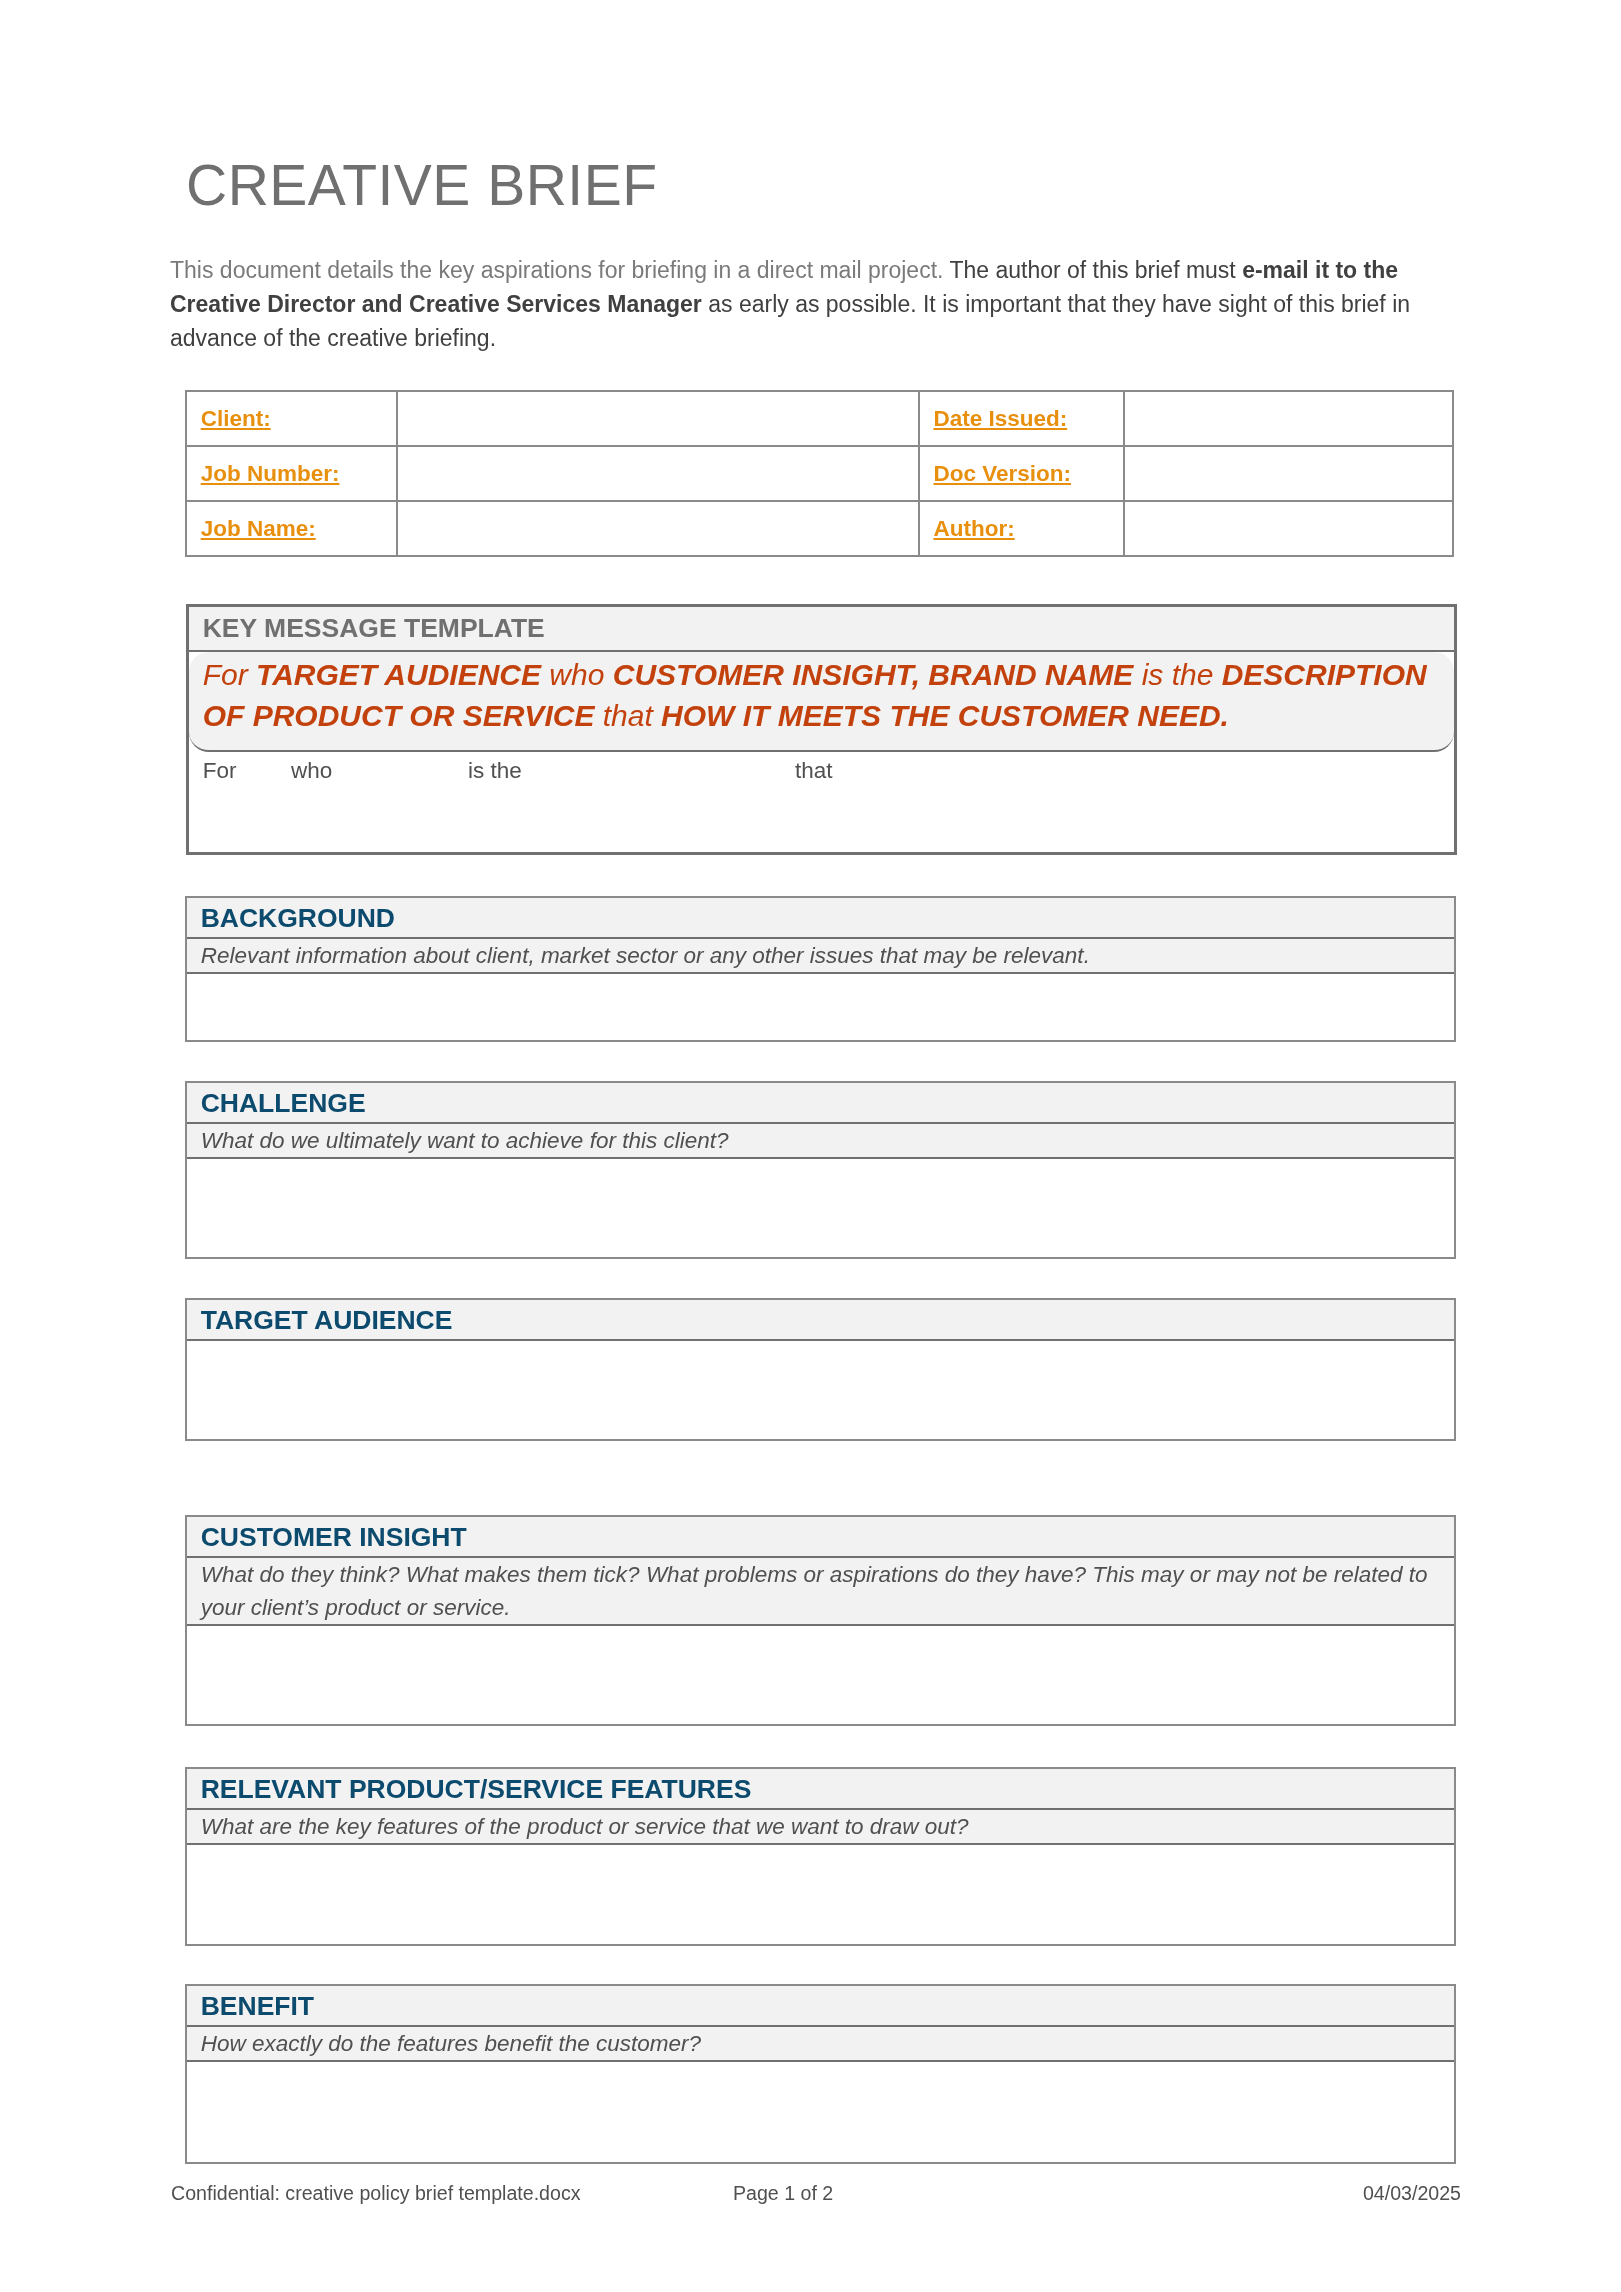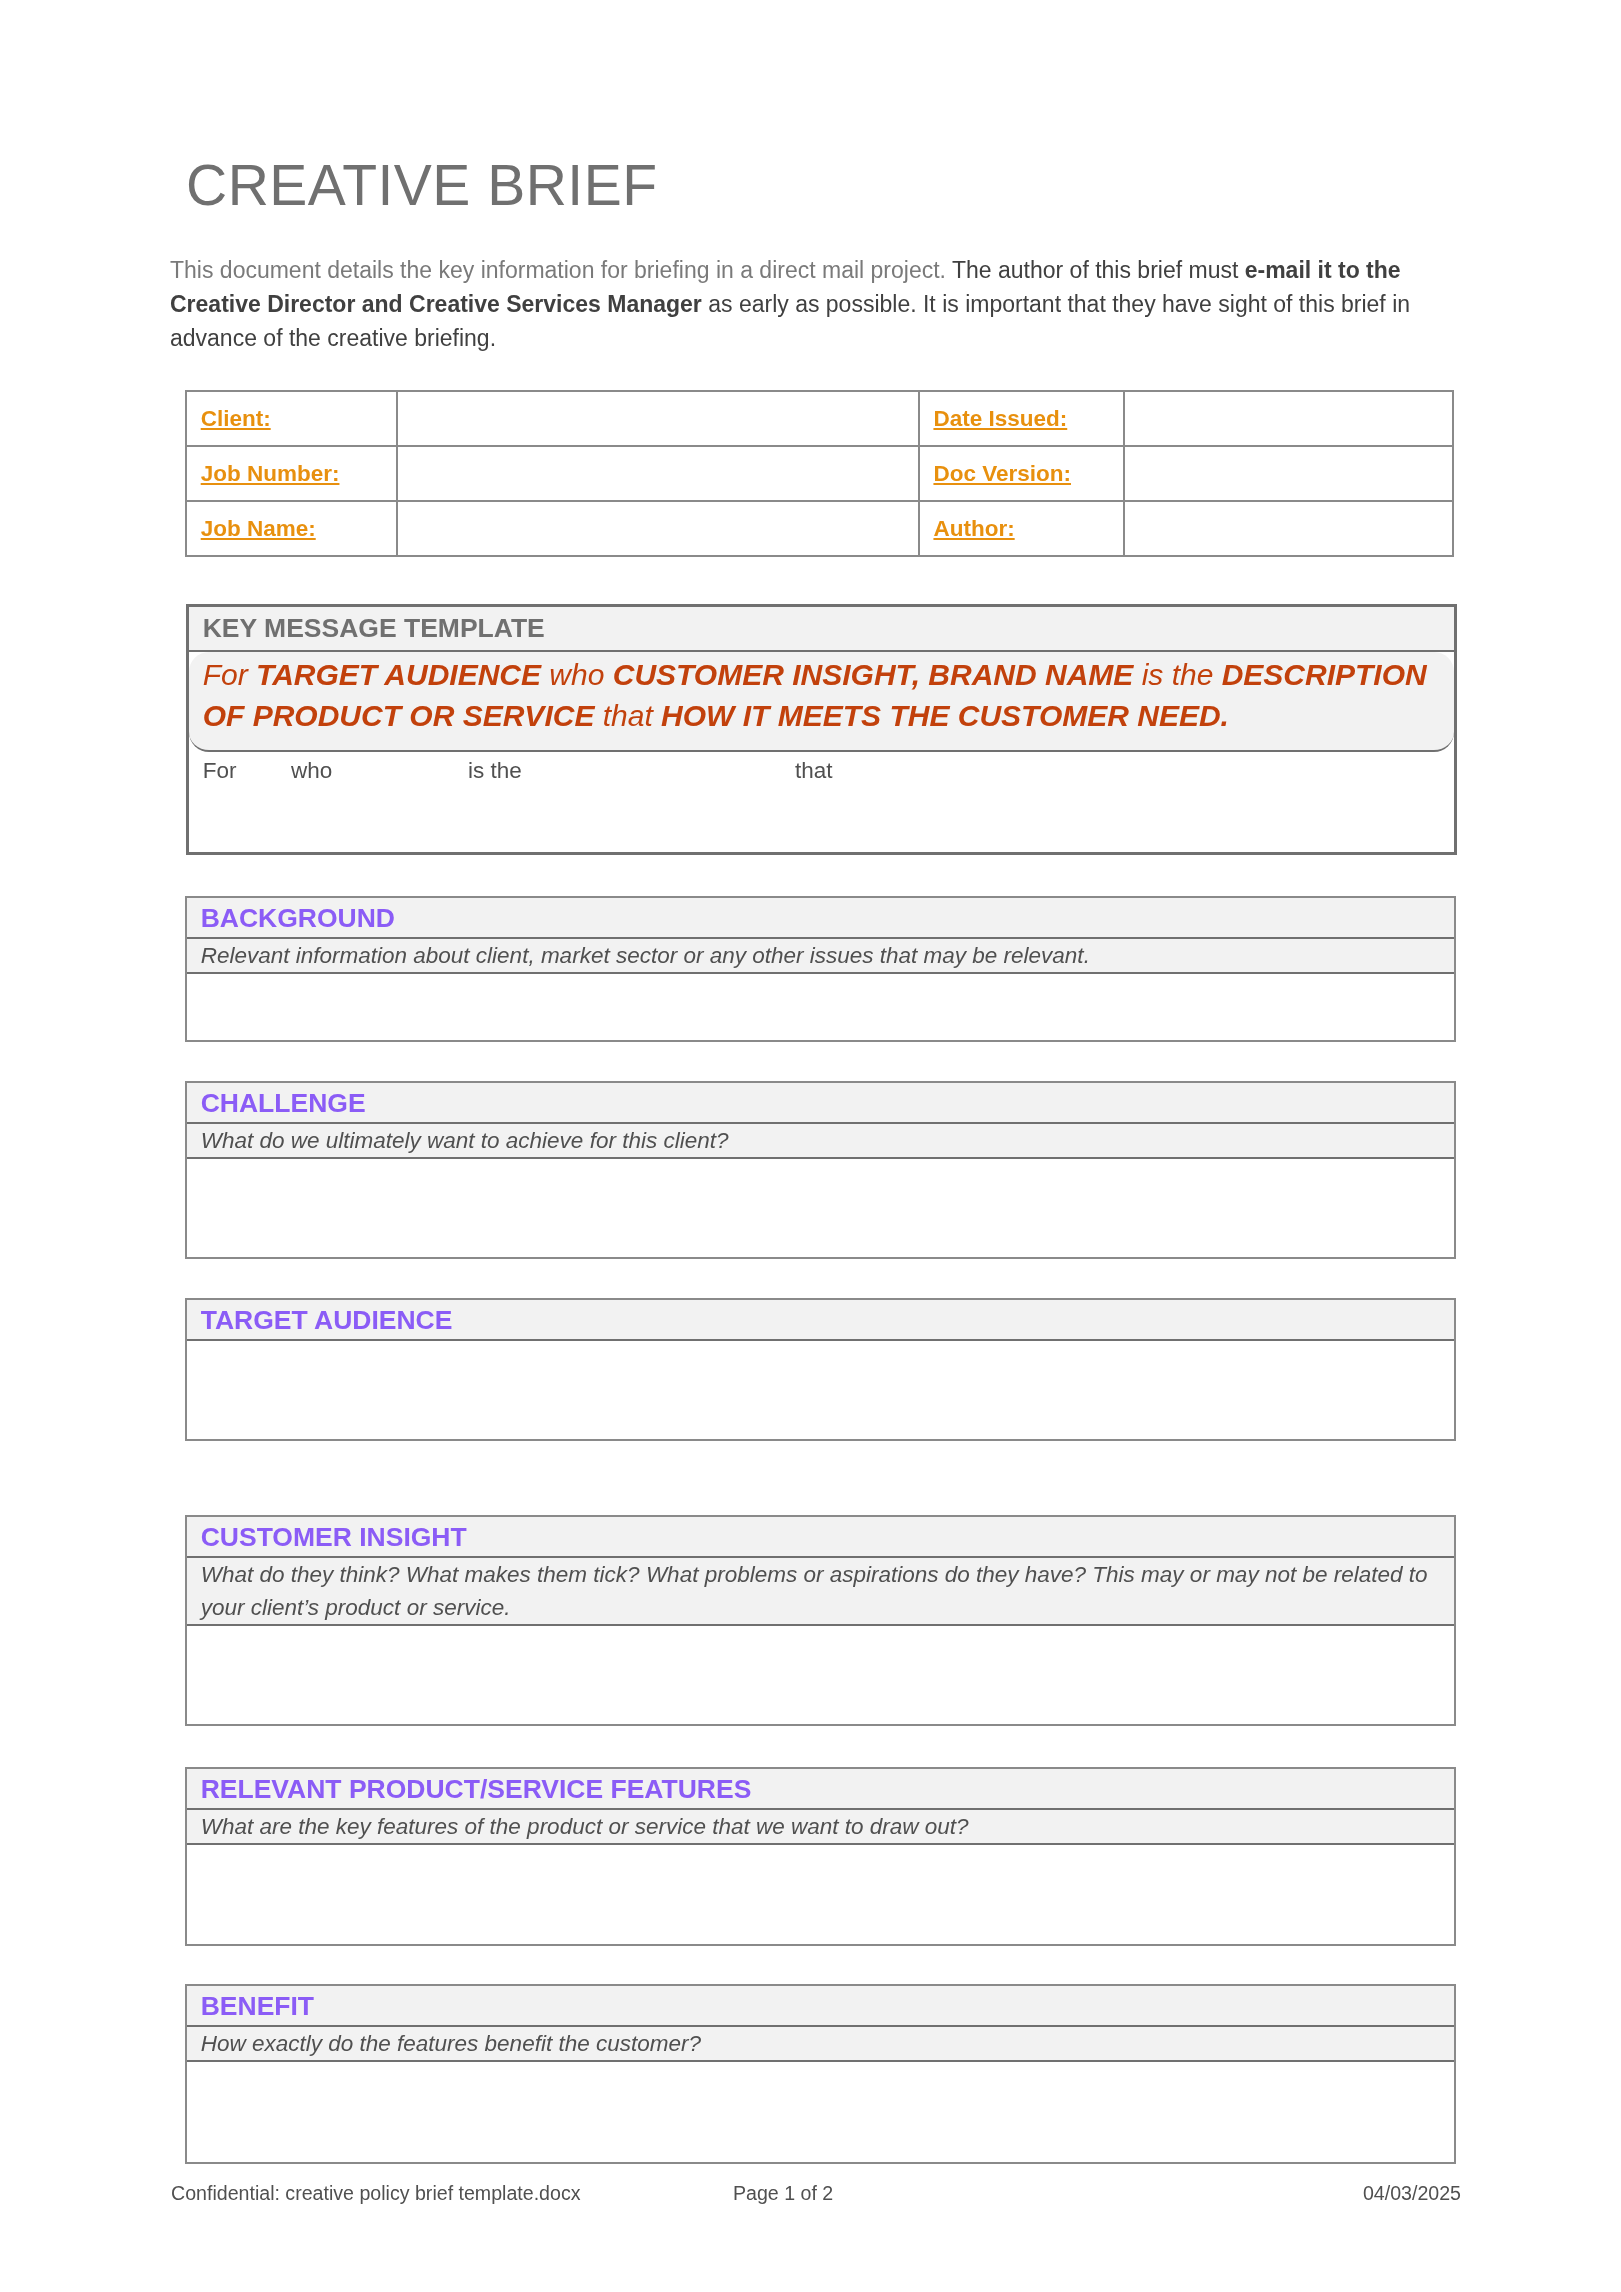--- a/index.html
+++ b/index.html
@@ -19,33 +19,33 @@
   table.info td.sep-left { border-left: 2.9px solid #707070; }
 
   .keybox { position: absolute; left: 186px; top: 604px; width: 1265px; height: 245px; border: 3.9px solid #707070; background: #fff; box-sizing: content-box; }
   .keybox .kh { height: 43px; background: #f2f2f2; border-bottom: 2px solid #707070; padding: 0 13.7px; font-size: 26.5px; font-weight: bold; color: #707070; line-height: 43px; }
   .keybox .kt { height: 96px; background: #f2f2f2; border-bottom: 2px solid #707070; padding: 2px 13.7px 0; font-size: 30px; line-height: 41px; color: #c2410c; font-style: italic; border-radius: 20px; }
   .keybox .kt b { font-style: italic; font-weight: bold; }
   .keybox .kf { position: relative; height: 98px; font-size: 22.5px; color: #505050; }
   .keybox .kf span { position: absolute; top: 5.9px; }
 
   .section { position: absolute; left: 185px; width: 1267px; border: 2px solid #8a8a8a; background: #fff; }
-  .section .sh { background: #f2f2f2; border-bottom: 2px solid #707070; padding: 0 13.7px; font-size: 26.5px; font-weight: bold; color: #8b5cf6; height: 39px; line-height: 41px; }
+  .section .sh { background: #f2f2f2; border-bottom: 2px solid #707070; padding: 0 13.7px; font-size: 26.5px; font-weight: bold; color: #0c4a6e; height: 39px; line-height: 41px; }
   .section .sd { background: #f2f2f2; border-bottom: 2px solid #707070; padding: 0 13.7px; font-size: 22.5px; font-style: italic; color: #505050; line-height: 33px; }
   .section .sb { height: 98px; }
   .section .sb textarea { width: 100%; height: 100%; border: none; resize: none; background: transparent; outline: none; padding: 0; margin: 0; }
 
   .footer { position: absolute; top: 2182px; font-size: 19.6px; color: #505050; font-family: "Liberation Sans", sans-serif; }
 </style>
 </head>
 <body>
 
 <h1 class="page-title">CREATIVE BRIEF</h1>
 
-<p class="intro"><span class="muted">This document details the key information for briefing in a direct mail project.</span><span>  The author of this brief must </span><b>e-mail it to the Creative Director and Creative Services Manager</b><span> as early as possible. It is important that they have sight of this brief in advance of the creative briefing.</span></p>
+<p class="intro"><span class="muted">This document details the key aspirations for briefing in a direct mail project.</span><span>  The author of this brief must </span><b>e-mail it to the Creative Director and Creative Services Manager</b><span> as early as possible. It is important that they have sight of this brief in advance of the creative briefing.</span></p>
 
 <table class="info">
   <tbody>
       <tr>
     <td class="lbl c1">Client:</td>
     <td class="c2"></td>
     <td class="lbl c3 sep-left">Date Issued:</td>
     <td class="c4"></td>
   </tr>
   <tr>

